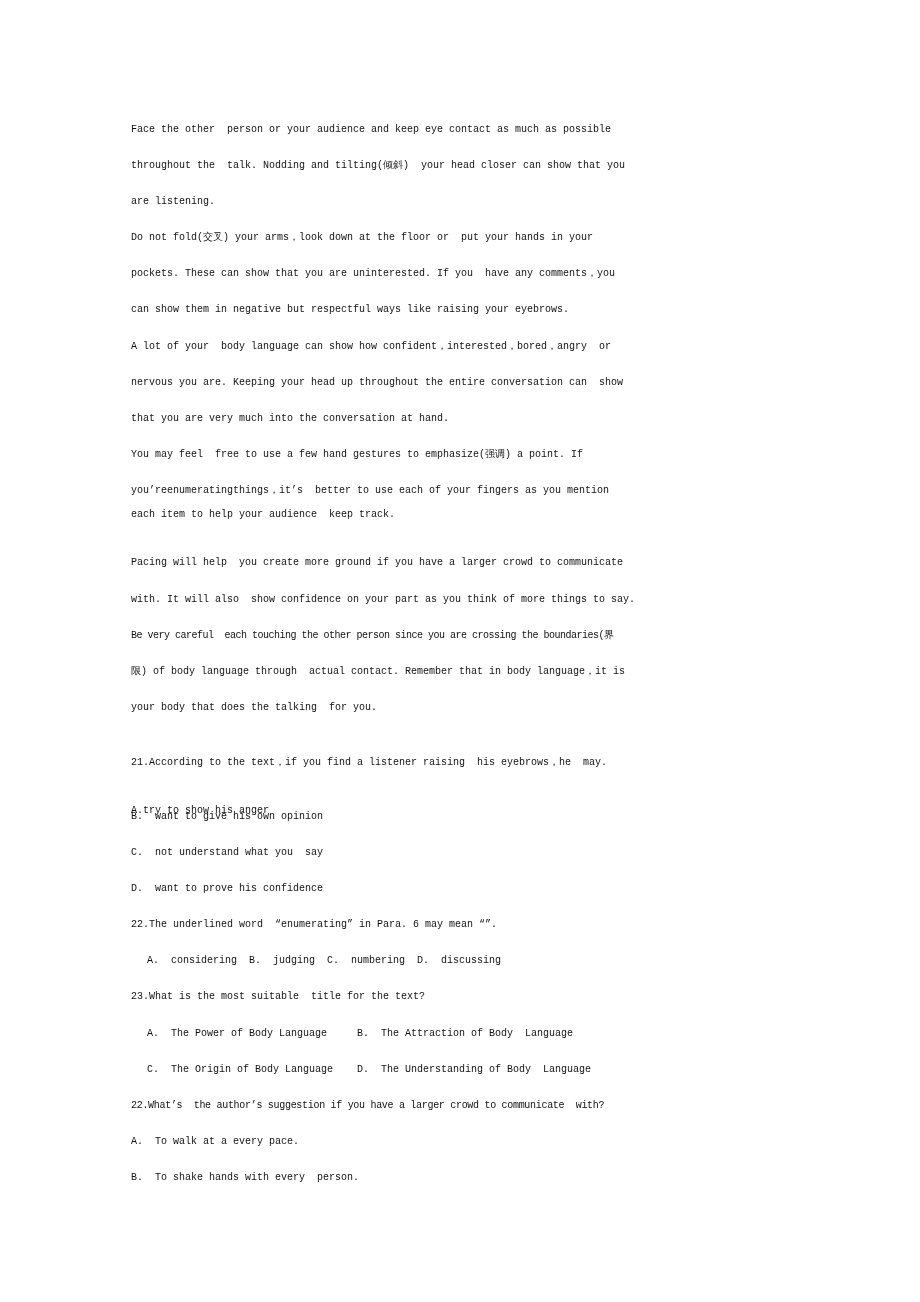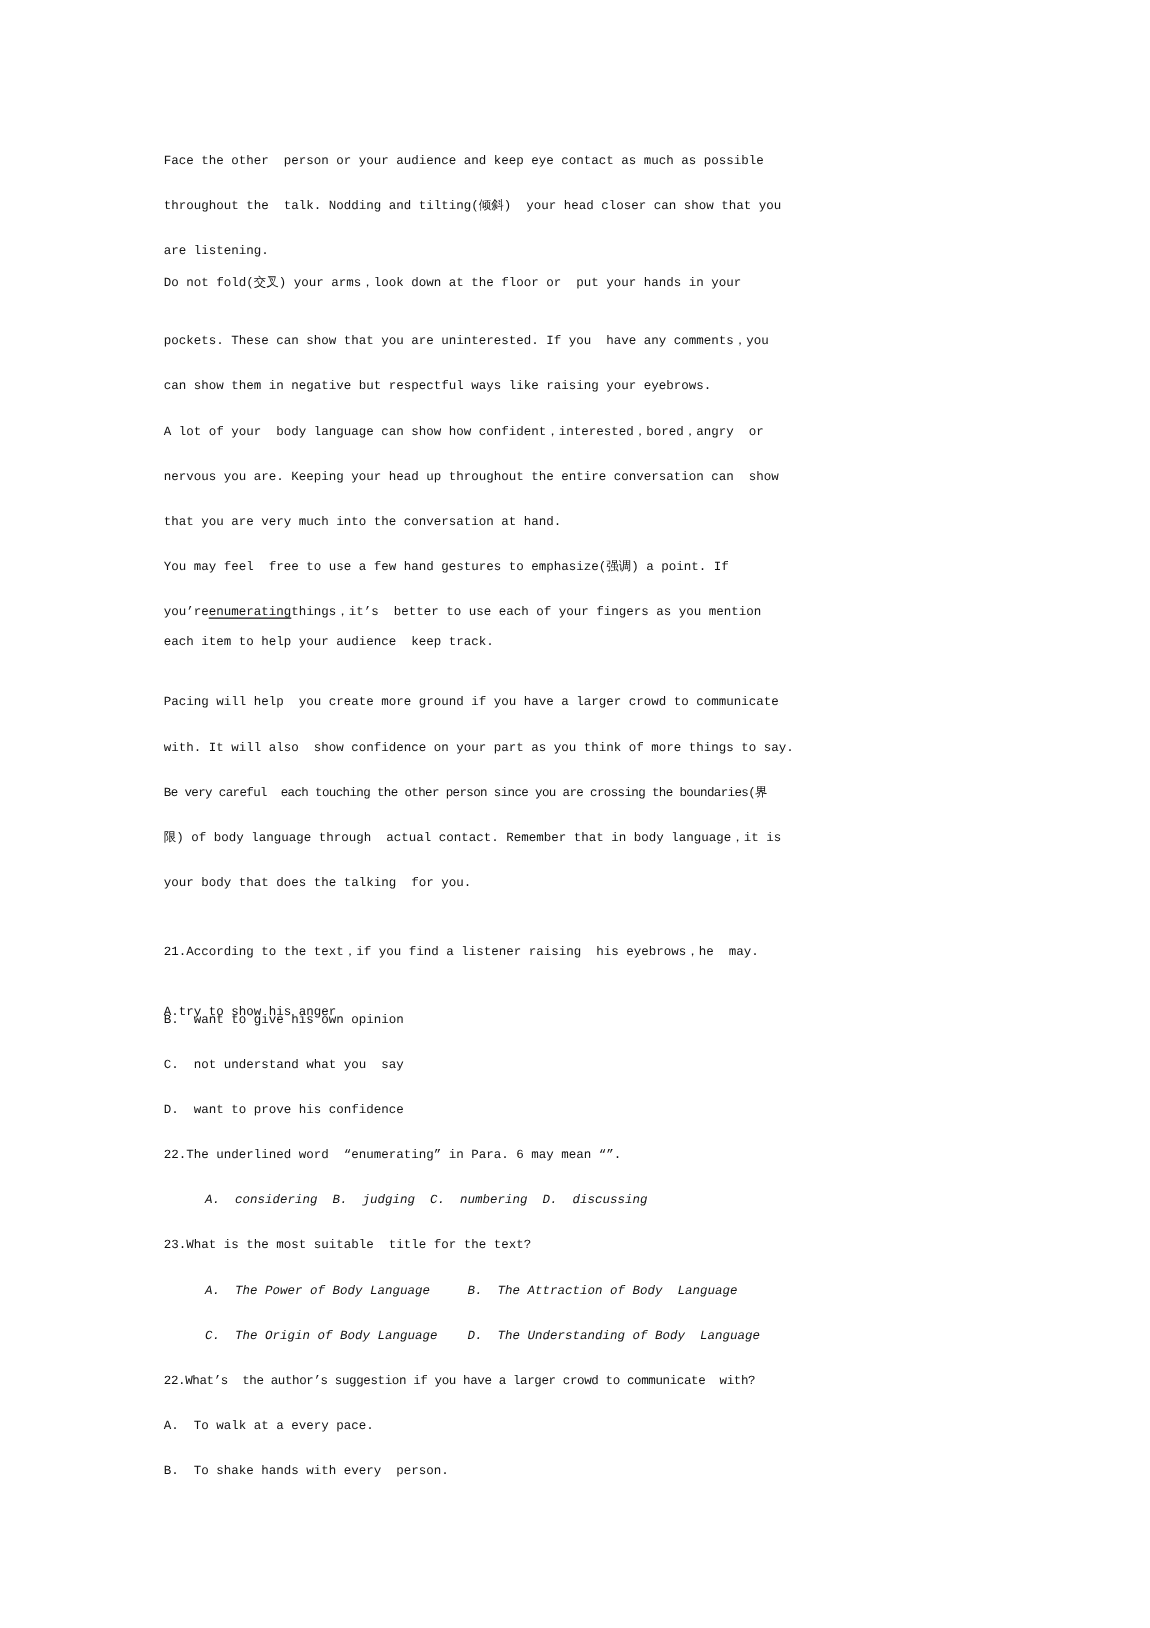--- a/index.html
+++ b/index.html
@@ -23,37 +23,36 @@
     }
     .line {
       position: absolute;
       left: 0;
       height: 22px;
       line-height: 22px;
       font-size: 10px;
       white-space: pre;
       letter-spacing: 0;
     }
-    .indent { left: 33px; font-style: italic; }
+    .indent { left: 16px; }
     .ul {
-      text-decoration: underline;
       text-decoration-thickness: 1px;
       text-underline-offset: 2px;
     }
   </style>
 </head>
 <body>
 
 <div class="page">
 
   <div class="line" style="top:119px">Face the other  person or your audience and keep eye contact as much as possible</div>
   <div class="line" style="top:155px">throughout the  talk. Nodding and tilting(倾斜)  your head closer can show that you</div>
   <div class="line" style="top:191px">are listening.</div>
 
-  <div class="line" style="top:217px">Do not fold(交叉) your arms，look down at the floor or  put your hands in your</div>
+  <div class="line" style="top:227px">Do not fold(交叉) your arms，look down at the floor or  put your hands in your</div>
   <div class="line" style="top:263px">pockets. These can show that you are uninterested. If you  have any comments，you</div>
   <div class="line" style="top:299px">can show them in negative but respectful ways like raising your eyebrows.</div>
 
   <div class="line" style="top:336px">A lot of your  body language can show how confident，interested，bored，angry  or</div>
   <div class="line" style="top:372px">nervous you are. Keeping your head up throughout the entire conversation can  show</div>
   <div class="line" style="top:408px">that you are very much into the conversation at hand.</div>
 
   <div class="line" style="top:444px">You may feel  free to use a few hand gestures to emphasize(强调) a point. If</div>
   <div class="line" style="top:480px"><span>you’re</span><span class="ul">enumerating</span><span>things，it’s  better to use each of your fingers as you mention</span></div>
   <div class="line" style="top:504px">each item to help your audience  keep track.</div>

